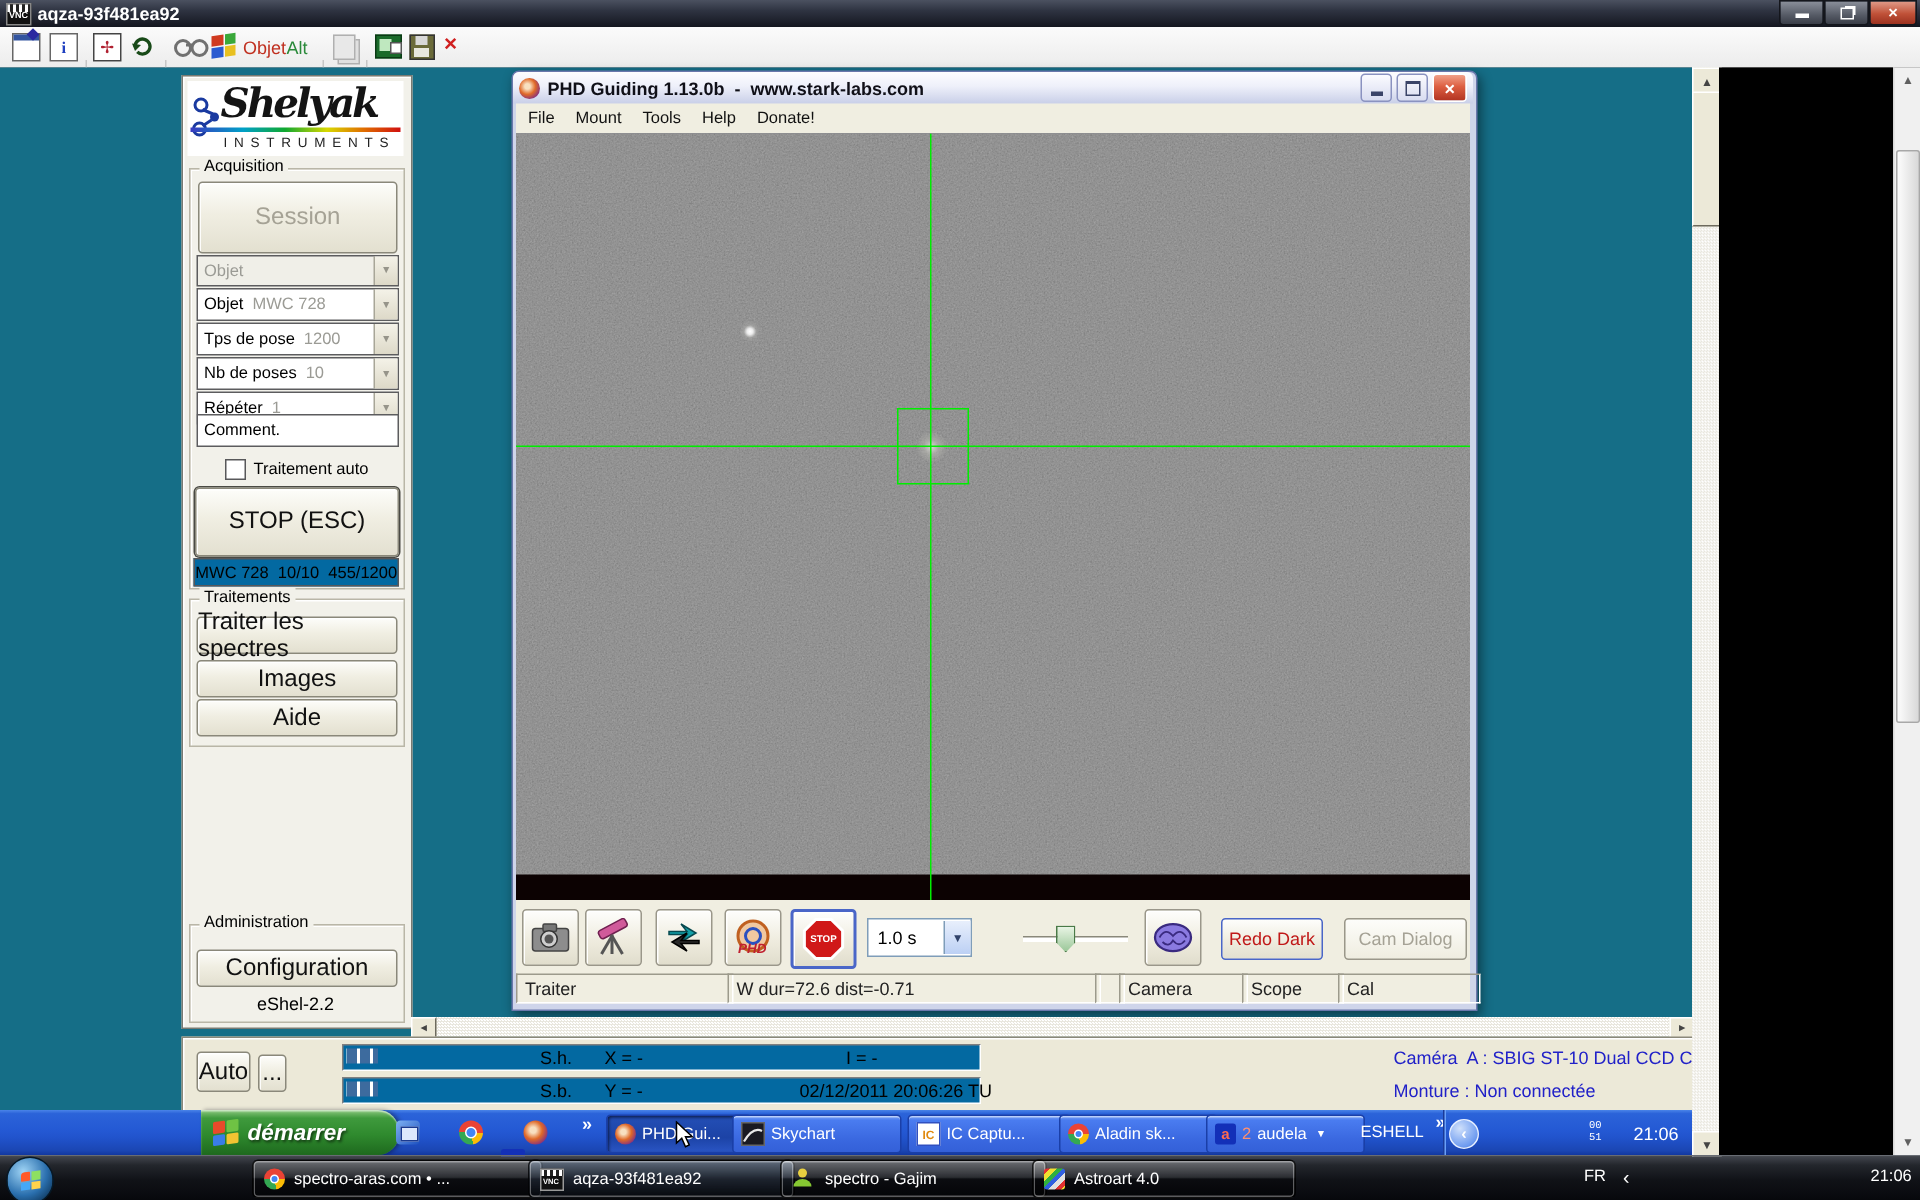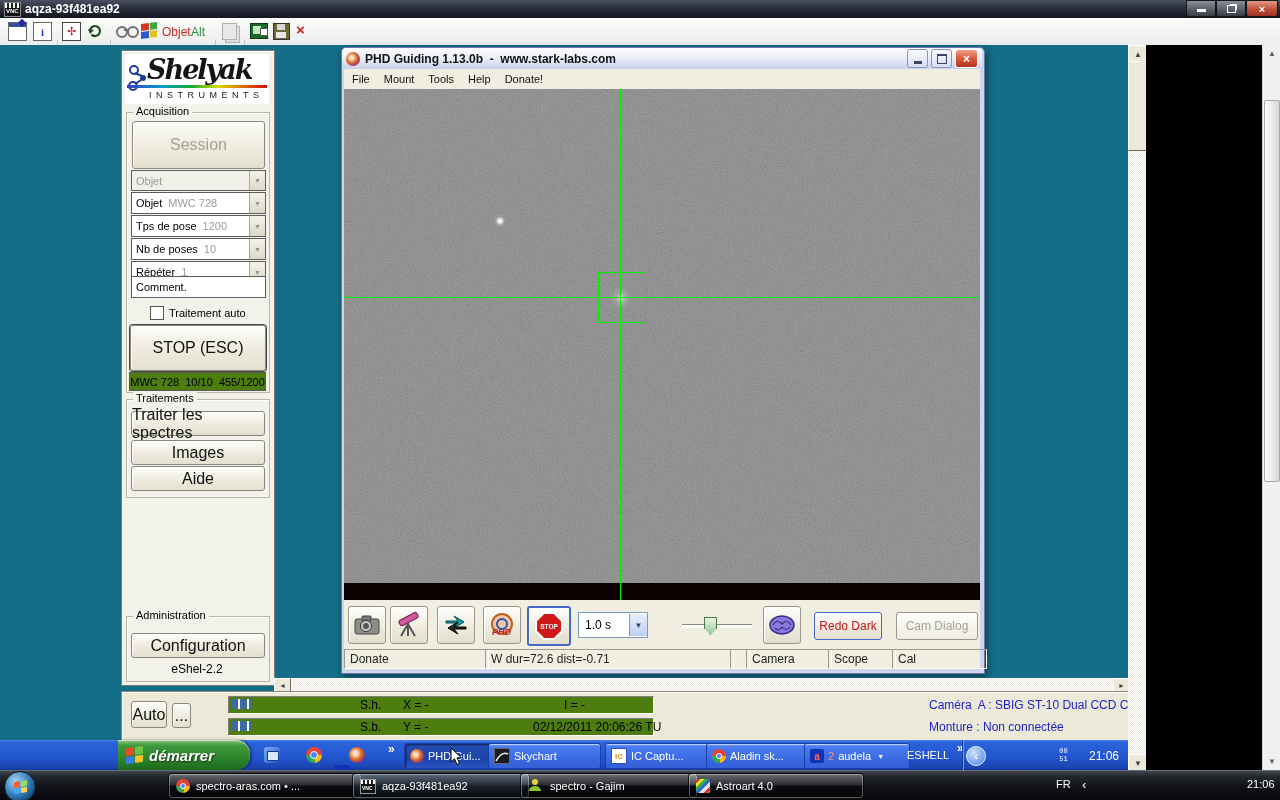--- a/index.html
+++ b/index.html
@@ -4,21 +4,21 @@
 <style>
   html,body{margin:0;padding:0;}
   body{width:1280px;height:800px;position:relative;overflow:hidden;background:#000;
        font-family:"Liberation Sans","DejaVu Sans",sans-serif;font-size:11px;color:#000;}
   .abs{position:absolute;}
   
   .cb{position:absolute;background:linear-gradient(180deg,#fdfdfa,#f0eee2 45%,#e3e0d0);
       border:1px solid #8a887a;border-radius:3px;box-shadow:inset 1px 1px 0 rgba(255,255,255,.9);
       display:flex;align-items:center;justify-content:center;font-size:16px;color:#111;cursor:default;}
   .cb.dis{color:#a5a295;}
-  .sunk{position:absolute;background:#4d7c0f;border:1px solid #58585a;}
+  .sunk{position:absolute;background:#0369a1;border:1px solid #58585a;}
   .gb{position:absolute;border:1px solid #b9b6a7;box-shadow:inset 1px 1px 0 #fff;}
   .gl{position:absolute;top:-8px;left:6px;background:#f2f1ea;padding:0 3px;font-size:11px;white-space:nowrap;}
   .frow{position:absolute;background:#fff;border:1px solid #5c5c5e;display:flex;align-items:center;font-size:11px;}
   .frow .lab{margin-left:4px;white-space:nowrap;}
   .frow .val{color:#9b9b95;margin-left:6px;white-space:nowrap;flex:1;}
   .ddbtn{width:15px;align-self:stretch;background:linear-gradient(180deg,#f4f2e8,#ddd9c8);
          border-left:1px solid #a8a698;display:flex;align-items:center;justify-content:center;
          color:#96948a;font-size:7px;}
   .statuscell{position:absolute;border:1px solid;border-color:#9c9a8c #fff #fff #9c9a8c;
               display:flex;align-items:center;padding-left:5px;font-size:12px;color:#222;}
@@ -319,21 +319,21 @@
 <div class="abs" style="left:814px;top:612px;width:66px;height:26px;border:1px solid #4a66c8;border-radius:3px;background:linear-gradient(180deg,#fefefc,#efecdf 55%,#e3e0d0);display:flex;align-items:center;justify-content:center;">
   <span style="color:#c01818;font-size:12px;">Redo Dark</span>
 </div>
 <div class="abs" style="left:896px;top:612px;width:80px;height:26px;border:1px solid #9a978a;border-radius:3px;background:linear-gradient(180deg,#fdfdfa,#efede0);display:flex;align-items:center;justify-content:center;">
   <span style="color:#a5a295;font-size:12px;">Cam Dialog</span>
 </div>
 
 
 <div class="abs" style="left:344px;top:648px;width:636px;height:21px;background:#f0eee1;"></div>
 <div class="statuscell" style="left:344px;top:649px;width:138px;height:18px;">
-  <span>Donate</span>
+  <span>Traiter</span>
 </div>
 <div class="statuscell" style="left:485px;top:649px;width:242px;height:18px;">
   <span>W dur=72.6 dist=-0.71</span>
 </div>
 <div class="statuscell" style="left:730px;top:649px;width:13px;height:18px;"></div>
 <div class="statuscell" style="left:746px;top:649px;width:79px;height:18px;">
   <span>Camera</span>
 </div>
 <div class="statuscell" style="left:828px;top:649px;width:61px;height:18px;">
   <span>Scope</span>
@@ -369,21 +369,21 @@
 <div class="abs" style="left:403px;top:698px;font-size:12px;">X = -</div>
 <div class="abs" style="left:564px;top:698px;font-size:12px;">I = -</div>
 <div class="abs" style="left:360px;top:720px;font-size:12px;">S.b.</div>
 <div class="abs" style="left:403px;top:720px;font-size:12px;">Y = -</div>
 <div class="abs" style="left:533px;top:720px;font-size:12px;">02/12/2011 20:06:26 TU</div>
 <div class="abs pre" style="left:929px;top:698px;font-size:12px;color:#2121c8;">Caméra  A : SBIG ST-10 Dual CCD Camera</div>
 <div class="abs pre" style="left:929px;top:720px;font-size:12px;color:#2121c8;">Monture : Non connectée</div>
 
 
 <div class="abs" style="left:0;top:740px;width:1128px;height:30px;background:linear-gradient(180deg,#4a84e8 0%,#2b63d9 8%,#2459d4 45%,#2153cc 62%,#1b46b3 90%,#1238a0 100%);"></div>
-<div class="abs" style="left:118px;top:740px;width:132px;height:30px;border-radius:0 14px 14px 0;background:linear-gradient(180deg,#8cc97e 0%,#3f9a3d 18%,#2f8a2e 55%,#1e691e 100%);box-shadow:inset 0 1px 1px rgba(255,255,255,.6),2px 0 3px rgba(0,0,20,.4);display:flex;align-items:center;gap:6px;padding-left:8px;box-sizing:border-box;">
+<div class="abs" style="left:134px;top:740px;width:132px;height:30px;border-radius:0 14px 14px 0;background:linear-gradient(180deg,#8cc97e 0%,#3f9a3d 18%,#2f8a2e 55%,#1e691e 100%);box-shadow:inset 0 1px 1px rgba(255,255,255,.6),2px 0 3px rgba(0,0,20,.4);display:flex;align-items:center;gap:6px;padding-left:8px;box-sizing:border-box;">
   <div style="width:17px;height:16px;display:grid;grid-template:1fr 1fr / 1fr 1fr;gap:1px;transform:skewY(-8deg);">
     <div style="background:#e84a2a;border-radius:1px;"></div>
       <div style="background:#6fc244;border-radius:1px;"></div>
     <div style="background:#3a7de8;border-radius:1px;"></div>
       <div style="background:#f2c432;border-radius:1px;"></div>
   </div>
   <span style="color:#fff;font-size:15px;font-weight:bold;font-style:italic;text-shadow:1px 1px 2px rgba(0,0,0,.6);">démarrer</span>
 </div>
 
 <div class="ic16 abs" style="left:264px;top:747px;background:linear-gradient(135deg,#7fb2f2,#1c50c0);border-radius:3px;"><div class="abs" style="left:3px;top:4px;width:10px;height:8px;background:#dce8fc;border:1px solid #1a3a90;"></div></div>

